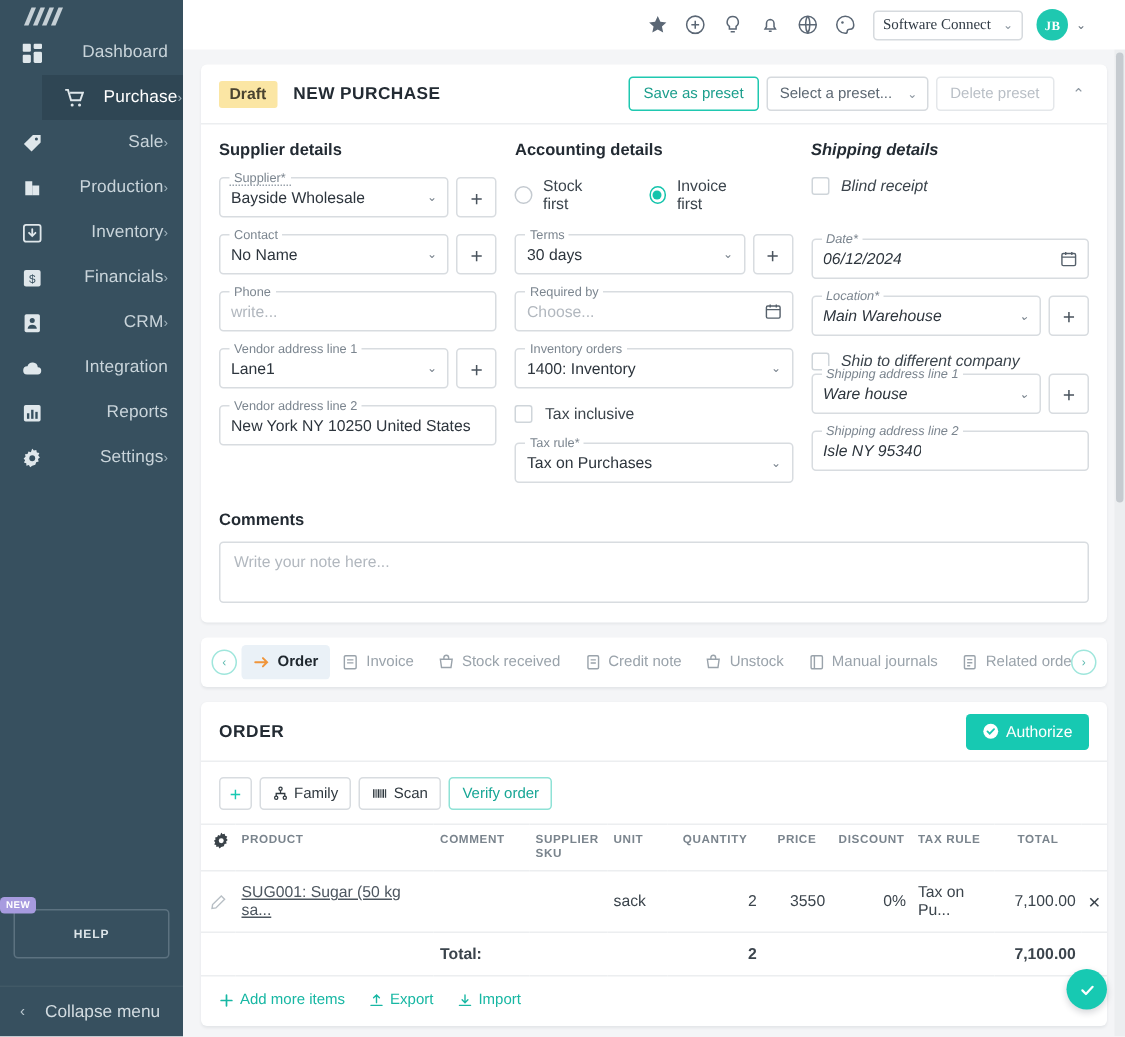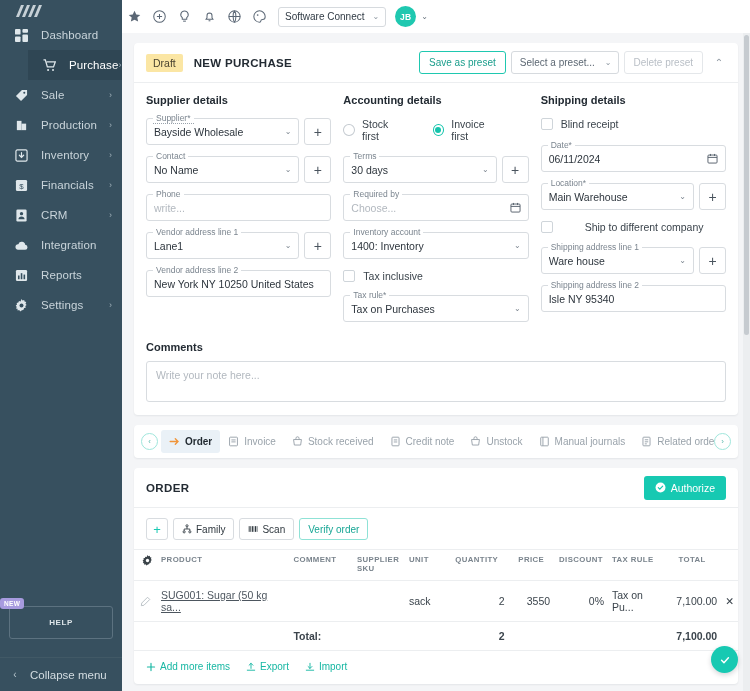--- a/index.html
+++ b/index.html
@@ -33,21 +33,21 @@
     font-size: 11.5px; color: #c9d4da;
     cursor: pointer; position: relative;
   }
   .nav-item.active { background: #2f4654; color: #fff; margin-left: 28px; }
   .nav-ico {
     width: 16px; height: 16px; flex: 0 0 16px;
     display: flex; align-items: center; justify-content: center;
     margin-right: 12px; color: #dfe7eb;
   }
   .nav-ico svg { width: 13px; height: 13px; display: block; }
-  .nav-label { flex: 1 1 auto; letter-spacing: .1px; }
+  .nav-label { flex: 1 1 auto; letter-spacing: .1px; text-align: right; }
   .nav-chev { font-size: 9px; color: #9fb0ba; line-height: 1; }
 
   .side-bottom { position: absolute; left: 0; bottom: 0; width: 122px; }
   .new-badge {
     position: absolute; left: 0px; top: -8px;
     background: #a79bdf; color: #fff;
     font-size: 6.5px; font-weight: bold; letter-spacing: .3px;
     padding: 2px 4px; border-radius: 3px;
   }
   .help-btn-wrap { position: relative; padding: 0 9px; margin-bottom: 18px; }
@@ -62,22 +62,22 @@
     font-size: 11.5px; color: #d3dce1; cursor: pointer;
     border-top: 1px solid #415966;
   }
   .collapse .c-ar { width: 30px; text-align: center; font-size: 10px; color: #b9c7cf; }
 
   
   .main { flex: 1 1 auto; height: 691px; position: relative; overflow: hidden; background: #f4f5f7; }
 
   .topbar {
     height: 33px; background: #fff;
-    display: flex; align-items: center; 
-    padding-right: 26px; gap: 0px;
+    display: flex; align-items: center; justify-content: flex-end;
+    padding-right: 26px; gap: 0px; font-family: Liberation Serif, serif;
   }
   .tb-ico {
     width: 25px; height: 25px; display: flex; align-items: center; justify-content: center;
     color: #5b6775; cursor: pointer;
   }
   .tb-ico svg { width: 13px; height: 13px; display: block; }
   .tenant-select {
     margin-left: 6px;
     border: 1px solid #d6dade; border-radius: 3px;
     height: 20px; min-width: 98px;
@@ -112,21 +112,21 @@
     box-shadow: 0 1px 2px rgba(16,24,40,.07);
   }
 
   
   .ph-head {
     height: 40px; display: flex; align-items: center;
     padding: 0 8px 0 12px; border-bottom: 1px solid #eceef0;
   }
   .draft-badge {
     background: #fbe6a4; color: #4a4330;
-    font-size: 10.5px; font-weight: normal;
+    font-size: 10.5px; font-weight: bold;
     padding: 3px 7px; border-radius: 2px; margin-right: 11px;
   }
   .ph-title { font-size: 11.5px; font-weight: bold; color: #232b33; letter-spacing: .3px; }
   .ph-actions { margin-left: auto; display: flex; align-items: center; gap: 5px; justify-content: center; }
   .btn-outline-teal {
     border: 1px solid #1fc8b0; color: #1b9e8c; background: #fff;
     font-size: 10px; height: 23px; padding: 0 9px; border-radius: 3px;
     display: flex; align-items: center; cursor: pointer; white-space: nowrap;
   }
   .select-preset {
@@ -142,21 +142,21 @@
     display: flex; align-items: center; cursor: default; white-space: nowrap;
   }
   .collapse-caret {
     width: 22px; height: 23px; display: flex; align-items: center; justify-content: center;
     color: #8d97a1; font-size: 10px; cursor: pointer;
   }
 
   
   .form-body { padding: 11px 12px 6px 12px; display: flex; gap: 0; }
   .col { flex: 1 1 0; padding-right: 12px; }
-  .col:last-child { padding-right: 0; }
+  .col:last-child { padding-right: 0; font-style: italic; }
   .col-title { font-size: 11px; font-weight: bold; color: #232b33; margin: 0 0 12px 0; }
 
   .fieldrow { display: flex; align-items: flex-end; gap: 5px; margin-bottom: 11px; }
   .field {
     position: relative; flex: 1 1 auto;
     border: 1px solid #d8dce0; border-radius: 3px;
     height: 27px; background: #fff;
     display: flex; align-items: center; padding: 0 7px;
   }
   .field .flabel {
@@ -576,21 +576,21 @@
                   <svg viewBox="0 0 14 14" fill="none" stroke="currentColor" stroke-width="1.2">
                       <rect x="1.2" y="2.6" width="11.6" height="10.2" rx="1.2"></rect>
                       <path d="M1.2 5.6h11.6M4.4 1.2v2.6M9.6 1.2v2.6"></path>
                     </svg>
                 </span>
               </div>
             </div>
 
             <div class="fieldrow">
               <div class="field">
-                <span class="flabel">Inventory account</span>
+                <span class="flabel">Inventory orders</span>
                 <span class="fval">1400: Inventory</span>
                 <span class="fchev">⌄</span>
               </div>
             </div>
 
             <div class="check-row">
               <span class="box"></span>
               <span class="ctext">Tax inclusive</span>
             </div>
 
@@ -599,48 +599,48 @@
                 <span class="flabel">Tax rule*</span>
                 <span class="fval">Tax on Purchases</span>
                 <span class="fchev">⌄</span>
               </div>
             </div>
           </div>
 
           <div class="col">
             <div class="col-title">Shipping details</div>
 
-            <div class="check-row" style="margin-bottom:15px;">
+            <div class="check-row" style="margin-bottom:29px;">
               <span class="box"></span>
               <span class="ctext">Blind receipt</span>
             </div>
 
             <div class="fieldrow">
               <div class="field">
                 <span class="flabel">Date*</span>
-                <span class="fval">06/11/2024</span>
+                <span class="fval">06/12/2024</span>
                 <span class="ficon">
                   <svg viewBox="0 0 14 14" fill="none" stroke="currentColor" stroke-width="1.2">
                       <rect x="1.2" y="2.6" width="11.6" height="10.2" rx="1.2"></rect>
                       <path d="M1.2 5.6h11.6M4.4 1.2v2.6M9.6 1.2v2.6"></path>
                     </svg>
                 </span>
               </div>
             </div>
 
             <div class="fieldrow">
               <div class="field">
                 <span class="flabel">Location*</span>
                 <span class="fval">Main Warehouse</span>
                 <span class="fchev">⌄</span>
               </div>
               <div class="plus-btn">+</div>
             </div>
 
-            <div class="check-row" style="margin-bottom:14px;gap:24px;">
+            <div class="check-row" style="margin-bottom:2px;">
               <span class="box"></span>
               <span class="ctext">Ship to different company</span>
             </div>
 
             <div class="fieldrow">
               <div class="field">
                 <span class="flabel">Shipping address line 1</span>
                 <span class="fval">Ware house</span>
                 <span class="fchev">⌄</span>
               </div>

